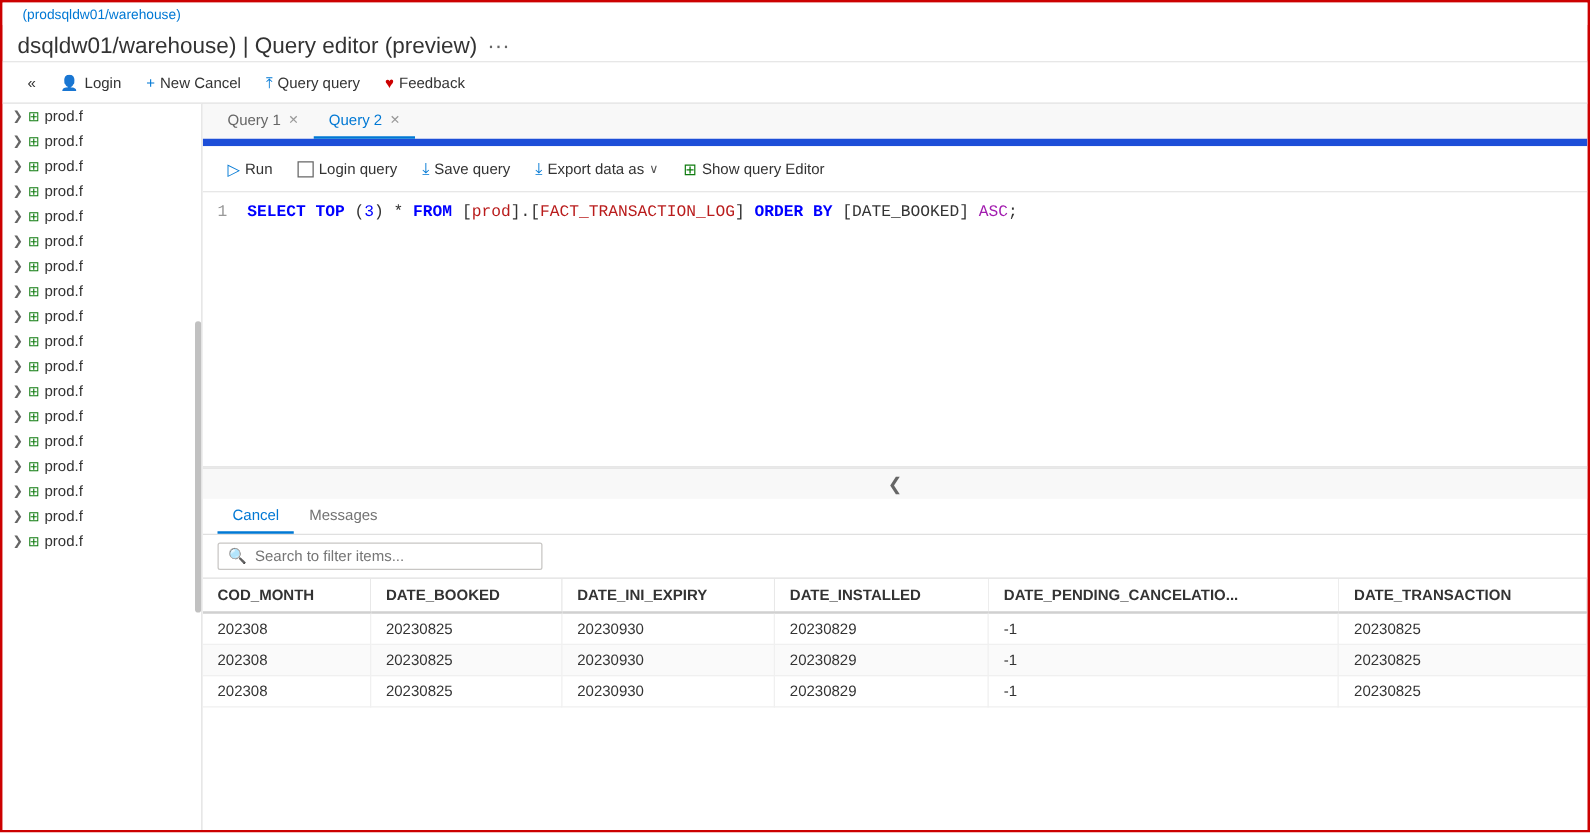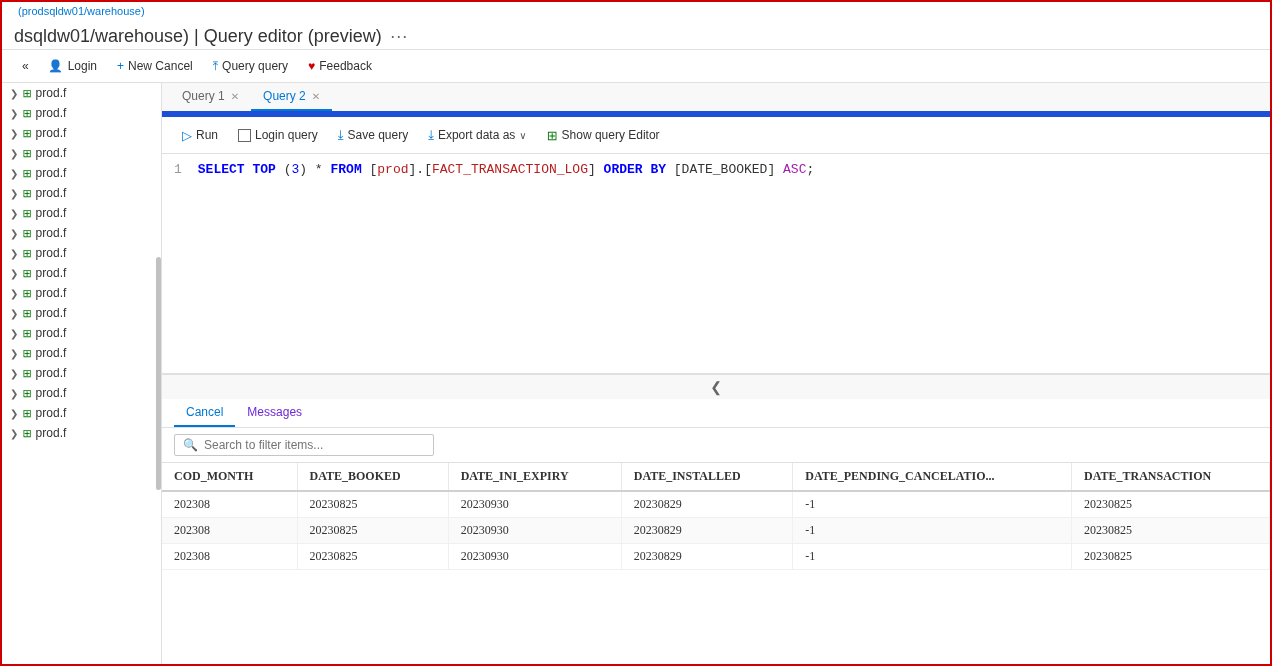--- a/index.html
+++ b/index.html
@@ -48,29 +48,29 @@
     .sql-number { color: #0000ff; }
     .sql-schema { color: #b91c1c; }
     .sql-table { color: #b91c1c; }
     .sql-normal { color: #333; }
     .sql-asc { color: #a21caf; }
 
     .collapse-handle { display: flex; align-items: center; justify-content: center; padding: 4px; cursor: pointer; border-top: 1px solid #e0e0e0; background: #f8f8f8; }
 
     .results-panel { flex: 1; display: flex; flex-direction: column; overflow: hidden; }
     .results-tabs { display: flex; align-items: center; border-bottom: 1px solid #e0e0e0; padding: 0 12px; background: #fff; }
-    .results-tab { padding: 6px 12px; cursor: pointer; font-size: 12px; color: #6d28d9; border-bottom: 2px solid transparent; }
+    .results-tab { padding: 6px 12px; cursor: pointer; font-size: 12px; color: #737373; border-bottom: 2px solid transparent; }
     .results-tab.active { color: #0078d4; border-bottom: 2px solid #0078d4; font-weight: 500; }
 
     .search-bar { padding: 6px 12px; border-bottom: 1px solid #e0e0e0; background: #fff; }
     .search-input-wrap { display: flex; align-items: center; gap: 6px; border: 1px solid #c8c6c4; border-radius: 2px; padding: 3px 8px; width: 260px; }
     .search-input-wrap input { border: none; outline: none; font-size: 12px; width: 220px; color: #0f172a; }
     .search-icon { color: #666; font-size: 12px; }
 
-    .results-table-wrap { flex: 1; overflow: auto; font-family: Liberation Serif, serif; }
+    .results-table-wrap { flex: 1; overflow: auto; }
     .results-table { width: 100%; border-collapse: collapse; font-size: 12px; }
     .results-table th { background: #fff; border-bottom: 2px solid #d0d0d0; padding: 6px 12px; text-align: left; font-weight: 600; color: #333; white-space: nowrap; position: sticky; top: 0; border-right: 1px solid #e8e8e8; }
     .results-table td { padding: 5px 12px; border-bottom: 1px solid #f0f0f0; color: #333; white-space: nowrap; border-right: 1px solid #f0f0f0; }
     .results-table tr:nth-child(even) td { background: #fafafa; }
   </style>
 </head>
 <body>
 
 <div class="outer-border">
 

